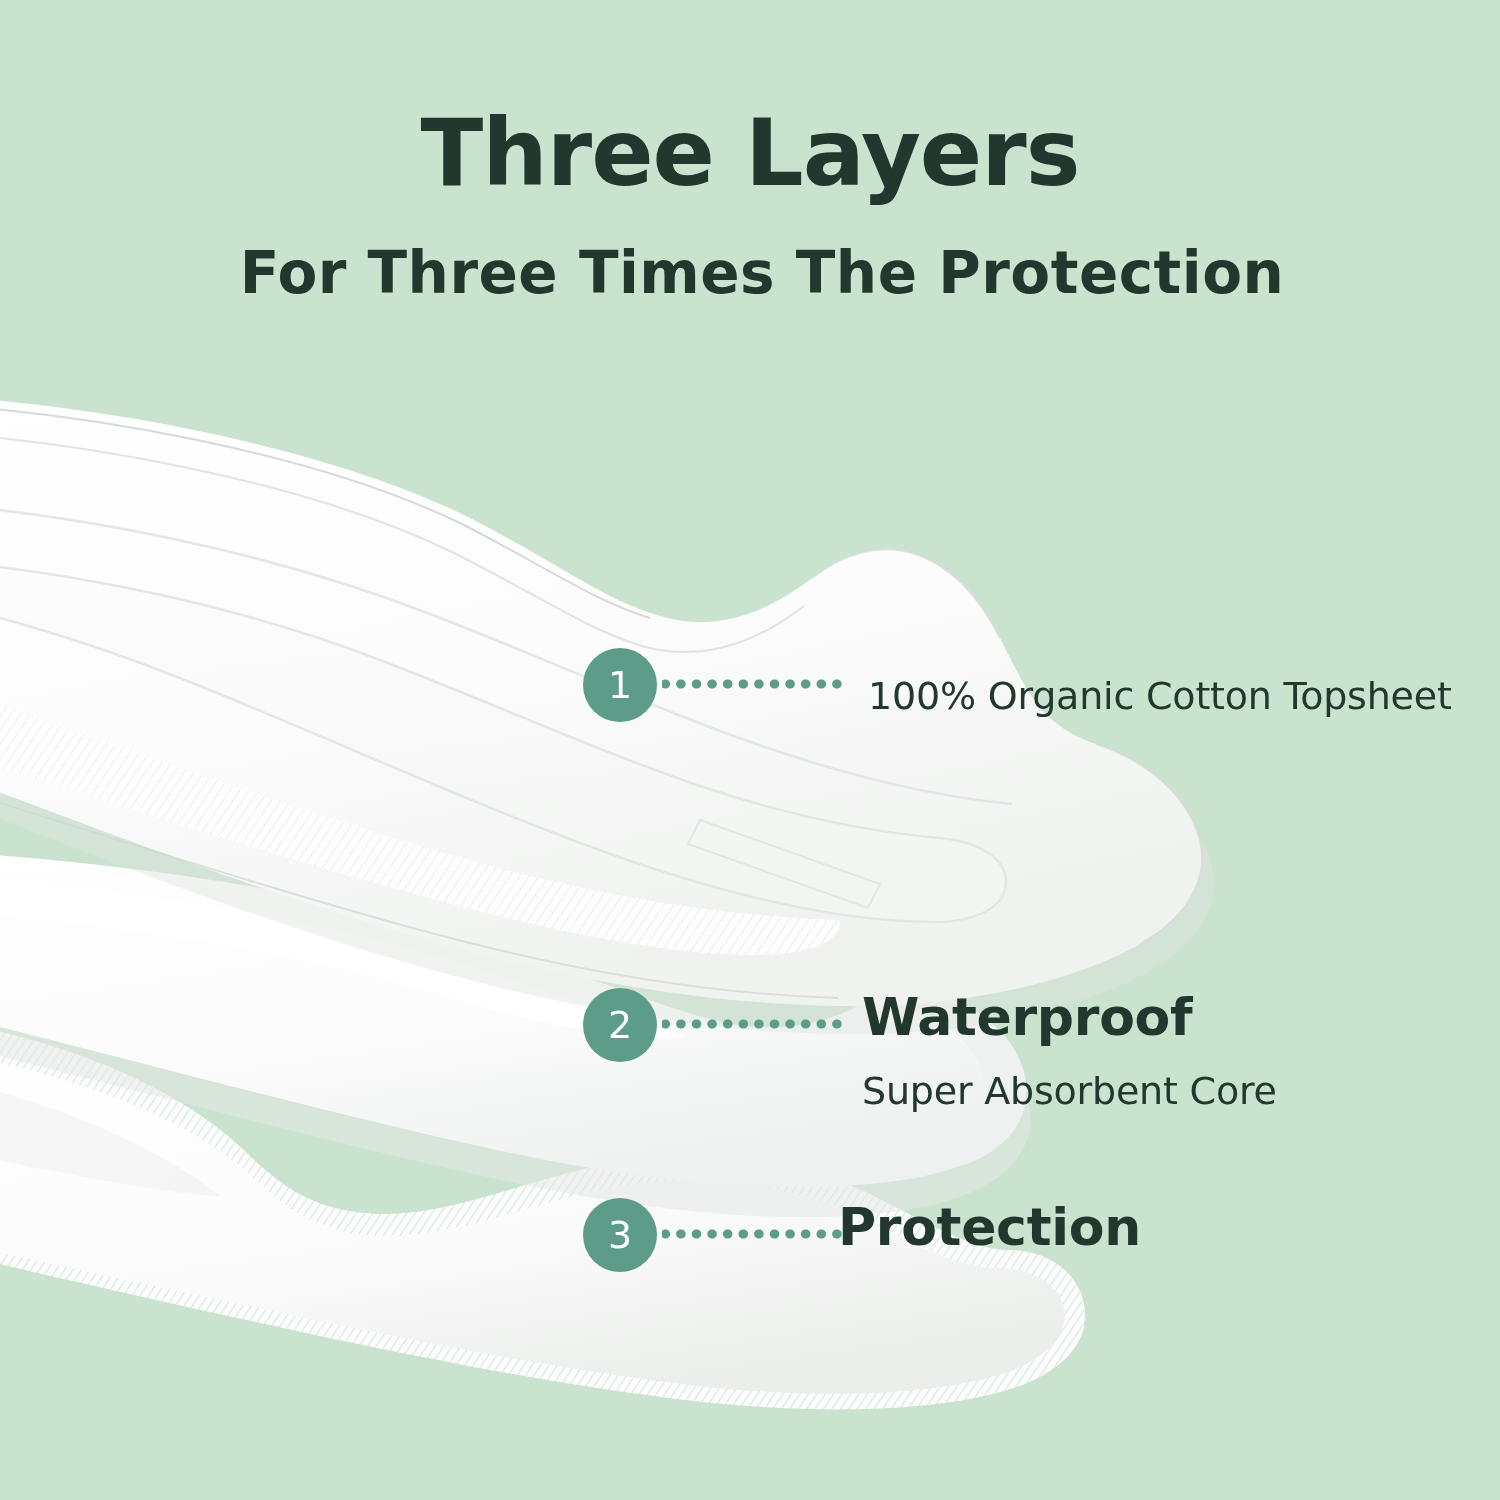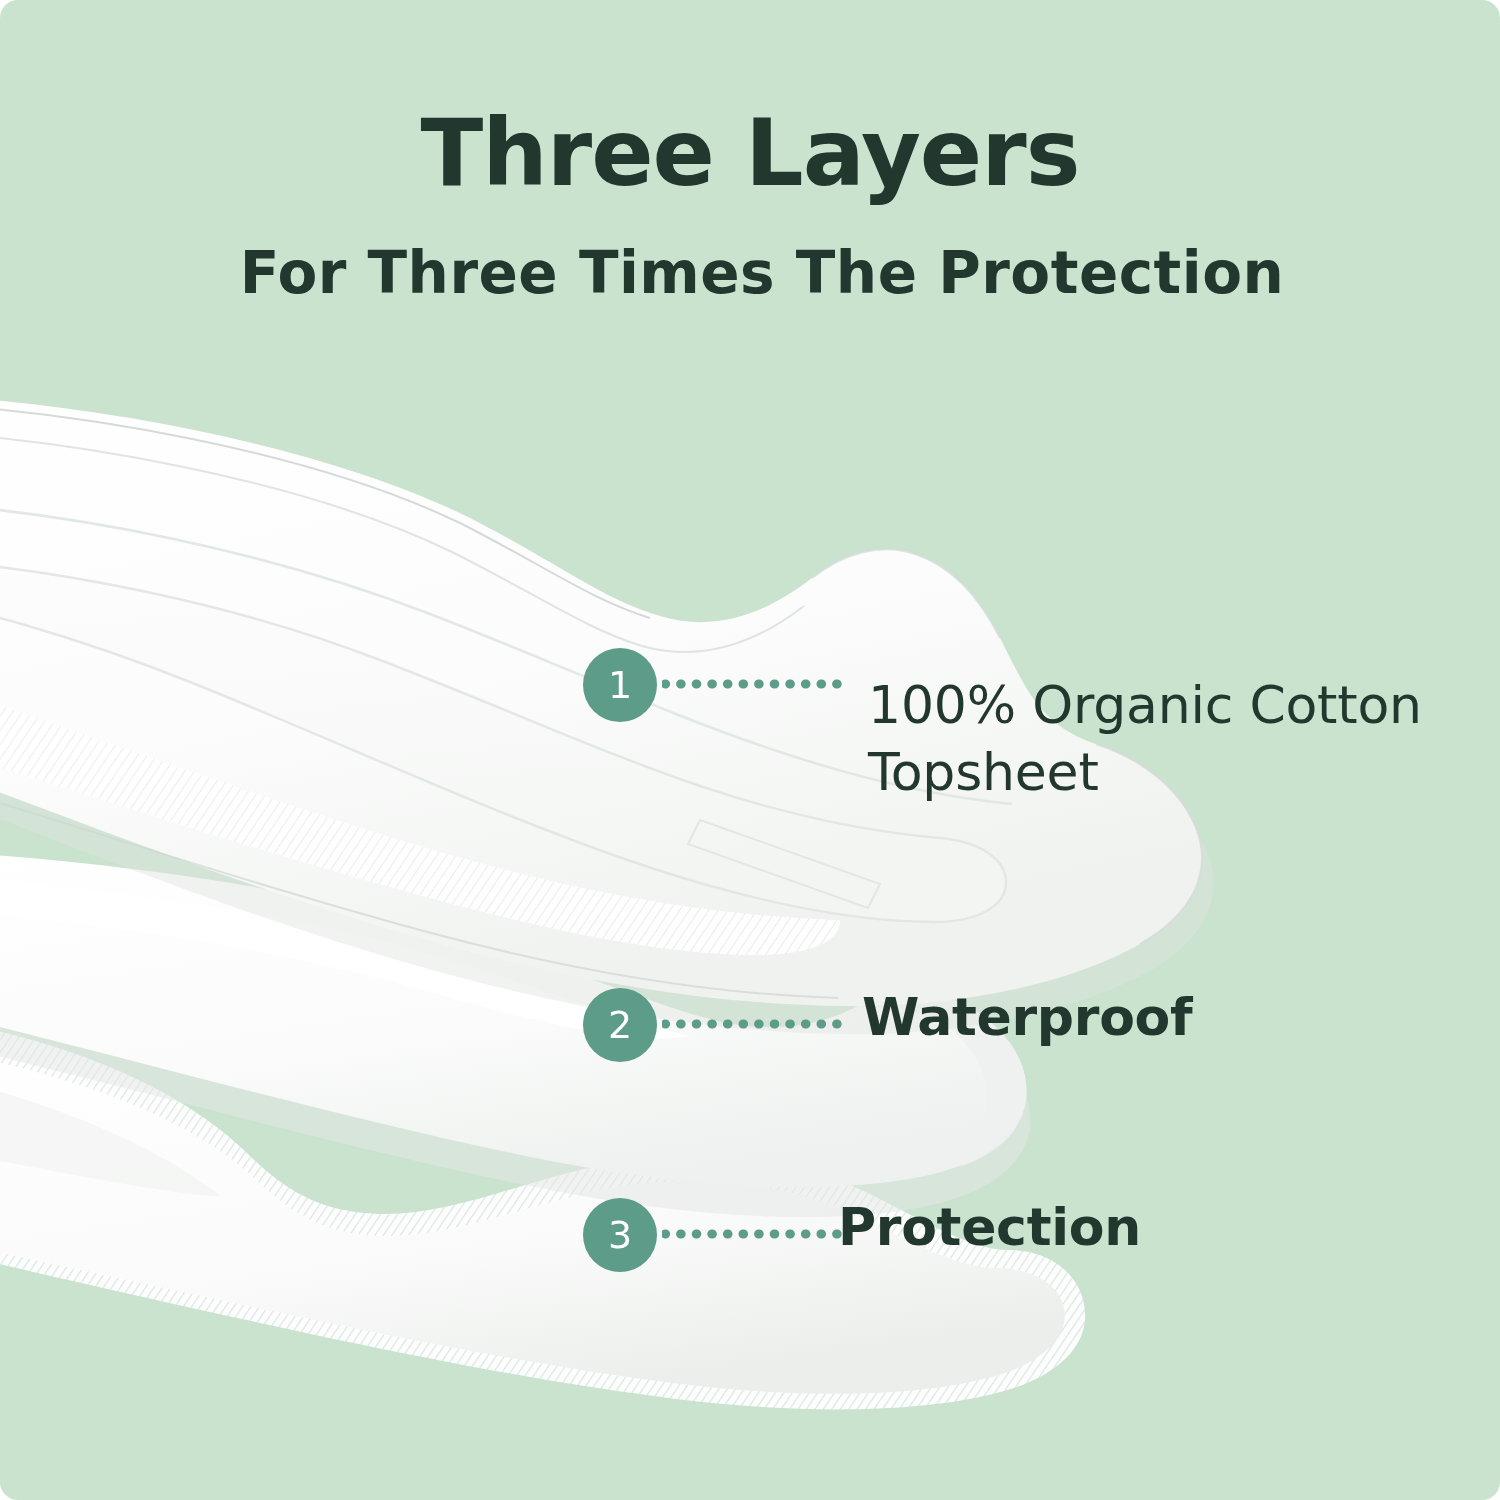--- a/index.html
+++ b/index.html
@@ -12,21 +12,20 @@
     overflow: hidden;
     font-family: "DejaVu Sans", sans-serif;
   }
 
   .poster {
     position: relative;
     width: 1500px;
     height: 1500px;
     background: #c9e3ce;
     overflow: hidden;
-    border-radius: 18px;
   }
 
   
   .heading-block {
     position: absolute;
     top: 108px;
     left: 0;
     width: 1500px;
     text-align: center;
     z-index: 40;
@@ -99,21 +98,21 @@
     font-weight: bold;
     font-size: 52px;
     line-height: 1.05;
     color: #22372e;
     margin: 0;
     letter-spacing: -0.3px;
   }
   .c-desc {
     font-family: "DejaVu Sans", sans-serif;
     font-weight: normal;
-    font-size: 52px;
+    font-size: 38px;
     line-height: 1.28;
     color: #22372e;
     margin: 22px 0 0 0;
     letter-spacing: -0.2px;
   }
 
   
   #callout-1 { left: 0; top: 0; width: 1500px; height: 1500px; pointer-events: none; }
   #callout-2 { left: 0; top: 0; width: 1500px; height: 1500px; pointer-events: none; }
   #callout-3 { left: 0; top: 0; width: 1500px; height: 1500px; pointer-events: none; }
@@ -364,20 +363,21 @@
 
   <div class="callout" id="callout-2">
     <div class="badge" style="left:583px; top:988px;">2</div>
     <div class="leader" style="left:662px; top:1018px; width:190px;">
       <svg width="190" height="12" viewBox="0 0 190 12" xmlns="http://www.w3.org/2000/svg">
         <line x1="3" y1="6" x2="187" y2="6" stroke="#5c9c88" stroke-width="9" stroke-linecap="round" stroke-dasharray="0.6 15"></line>
       </svg>
     </div>
     <div class="text-block" style="left:862px; top:990px;">
       <p class="c-title">Waterproof</p>
+      <p class="c-desc">Super Absorbent Core</p>
     </div>
   </div>
 
   <div class="callout" id="callout-3">
     <div class="badge" style="left:583px; top:1198px;">3</div>
     <div class="leader" style="left:662px; top:1228px; width:190px;">
       <svg width="190" height="12" viewBox="0 0 190 12" xmlns="http://www.w3.org/2000/svg">
         <line x1="3" y1="6" x2="187" y2="6" stroke="#5c9c88" stroke-width="9" stroke-linecap="round" stroke-dasharray="0.6 15"></line>
       </svg>
     </div>

